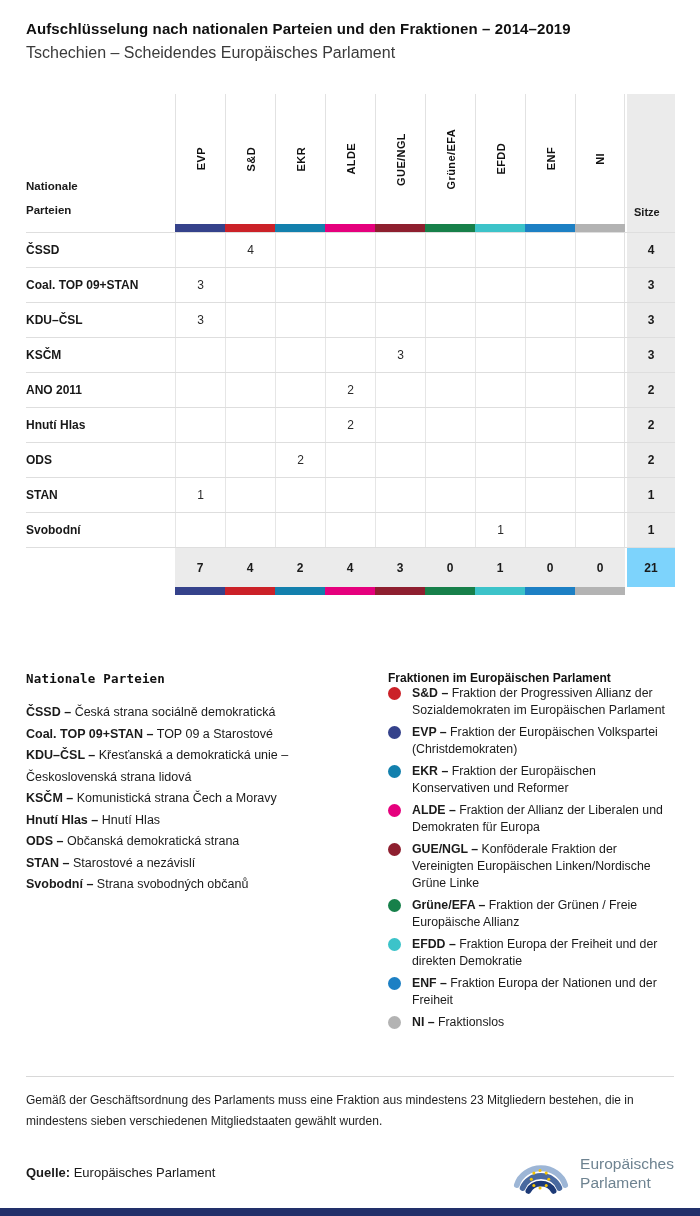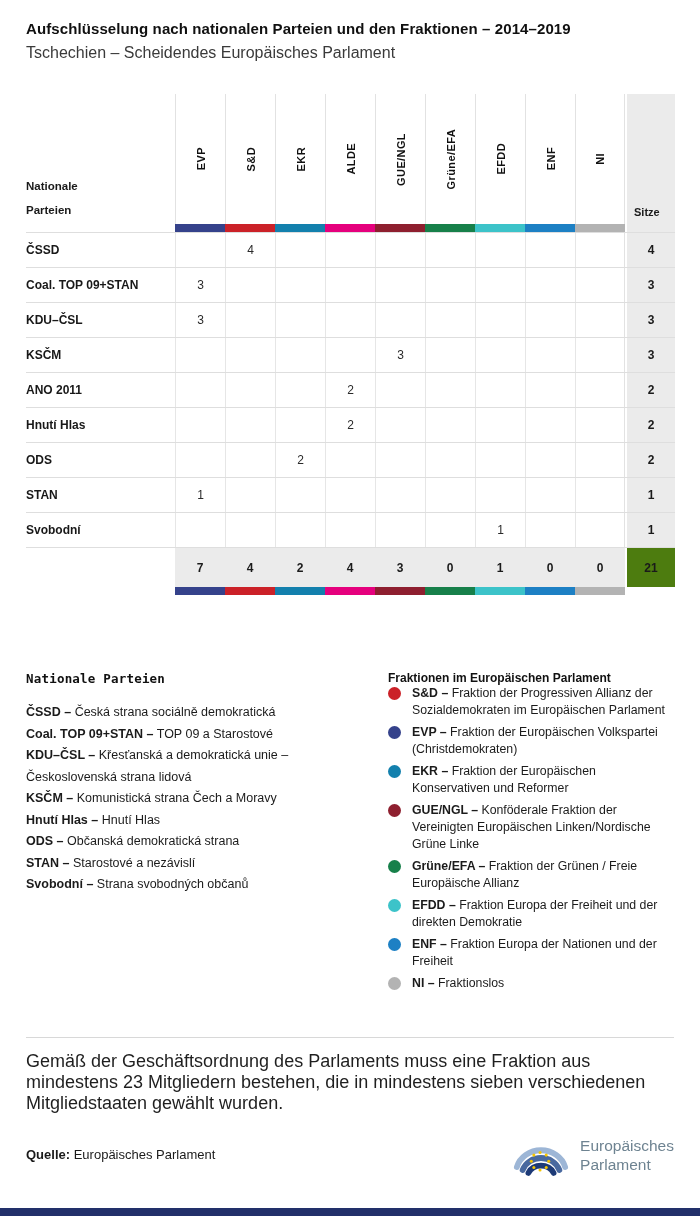--- a/index.html
+++ b/index.html
@@ -42,42 +42,42 @@
   .sbar { background:#ebebeb; }
   .sbar-bottom { background:transparent; }
 
   .drow { height: 35px; border-top:1px solid #dedede; }
   .party-cell { display:flex; align-items:center; font-weight:700; font-size:12px; color:#181818; }
   .val-cell { border-left:1px solid #e6e6e6; display:flex; align-items:center; justify-content:center; font-size:12px; color:#2a2a2a; }
   .seat-cell { background:#ebebeb; display:flex; align-items:center; justify-content:center; font-weight:700; font-size:12px; }
 
   .total-row { height: 40px; border-top:1px solid #dedede; }
   .total-cell { background:#ebebeb; display:flex; align-items:center; justify-content:center; font-weight:700; font-size:12px; }
-  .total-seat { background:#4d7c0f; display:flex; align-items:center; justify-content:center; font-weight:700; font-size:12px; }
+  .total-seat { background:#7dd3fc; display:flex; align-items:center; justify-content:center; font-weight:700; font-size:12px; }
 
   
   .legends { display:flex; margin-top: 76px; }
   .legend-left { width: 362px; }
   .legend-right { width: 286px; }
   .legend-left h3 {
     font-family:"DejaVu Sans Mono", monospace; font-size:12.5px; font-weight:700;
     letter-spacing:.2px; margin-bottom:16px; color:#111;
   }
   .party-item { font-size:12.5px; line-height:21.5px; max-width:332px; color:#1b1b1b; }
   .party-item b { font-weight:700; }
 
   .legend-right h3 { font-size:12px; font-weight:700; margin-bottom:0; color:#111; }
   .group-item { display:flex; margin-bottom:5px; }
   .dot { width:13px; height:13px; border-radius:50%; flex:0 0 13px; margin:2px 11px 0 0; }
   .group-text { font-size:12.3px; line-height:17px; color:#1b1b1b; }
   .group-text b { font-weight:700; }
 
   
   .rule { border:0; border-top:1px solid #d8d8d8; margin-top:40px; width:648px; }
-  .note { margin-top:13px; font-size:18px; line-height:21px; max-width:640px; color:#1f1f1f; }
+  .note { margin-top:13px; font-size:12px; line-height:21px; max-width:640px; color:#1f1f1f; }
   .source-row { margin-top:18px; width:648px; display:flex; align-items:center; justify-content:space-between; }
   .source { font-size:13px; color:#1a1a1a; }
   .source b { font-weight:700; }
   .logo { display:flex; align-items:center; }
   .logo svg { display:block; margin-right:10px; }
   .logo-text { font-size:15.5px; line-height:19px; color:#6e8391; }
 
   .bottom-bar { position:absolute; left:0; bottom:0; width:700px; height:8px; background:#22306a; }
 </style>
 </head>
@@ -303,20 +303,24 @@
             <span class="dot" style="background: rgb(203, 33, 40);"></span>
             <div class="group-text"><b>S&amp;D –</b> <span>Fraktion der Progressiven Allianz der Sozialdemokraten im Europäischen Parlament</span></div>
           </div>
           <div class="group-item">
             <span class="dot" style="background: rgb(53, 66, 139);"></span>
             <div class="group-text"><b>EVP –</b> <span>Fraktion der Europäischen Volkspartei (Christdemokraten)</span></div>
           </div>
           <div class="group-item">
             <span class="dot" style="background: rgb(19, 128, 173);"></span>
             <div class="group-text"><b>EKR –</b> <span>Fraktion der Europäischen Konservativen und Reformer</span></div>
+          </div>
+          <div class="group-item">
+            <span class="dot" style="background: rgb(229, 0, 125);"></span>
+            <div class="group-text"><b>ALDE –</b> <span>Fraktion der Allianz der Liberalen und Demokraten für Europa</span></div>
           </div>
           <div class="group-item">
             <span class="dot" style="background: rgb(142, 31, 47);"></span>
             <div class="group-text"><b>GUE/NGL –</b> <span>Konföderale Fraktion der Vereinigten Europäischen Linken/Nordische Grüne Linke</span></div>
           </div>
           <div class="group-item">
             <span class="dot" style="background: rgb(23, 128, 74);"></span>
             <div class="group-text"><b>Grüne/EFA –</b> <span>Fraktion der Grünen / Freie Europäische Allianz</span></div>
           </div>
           <div class="group-item">

